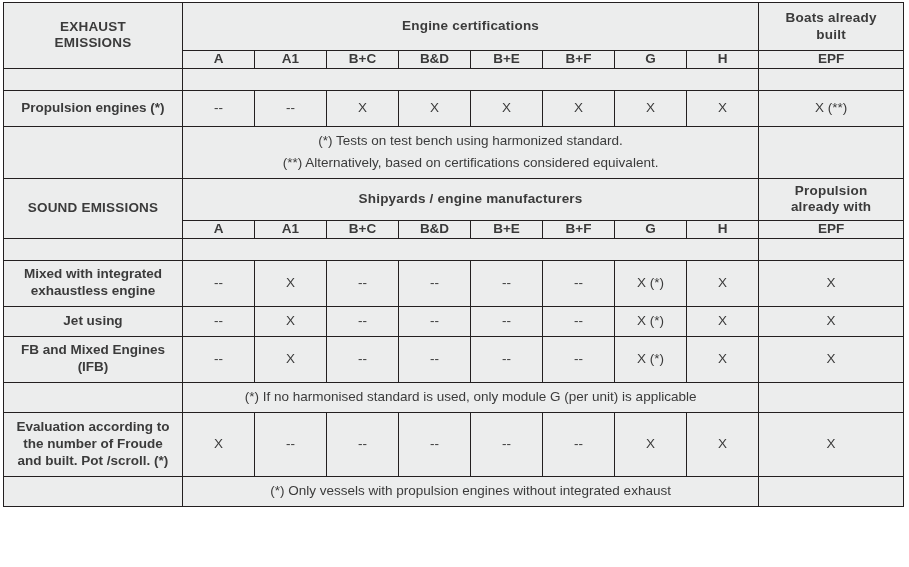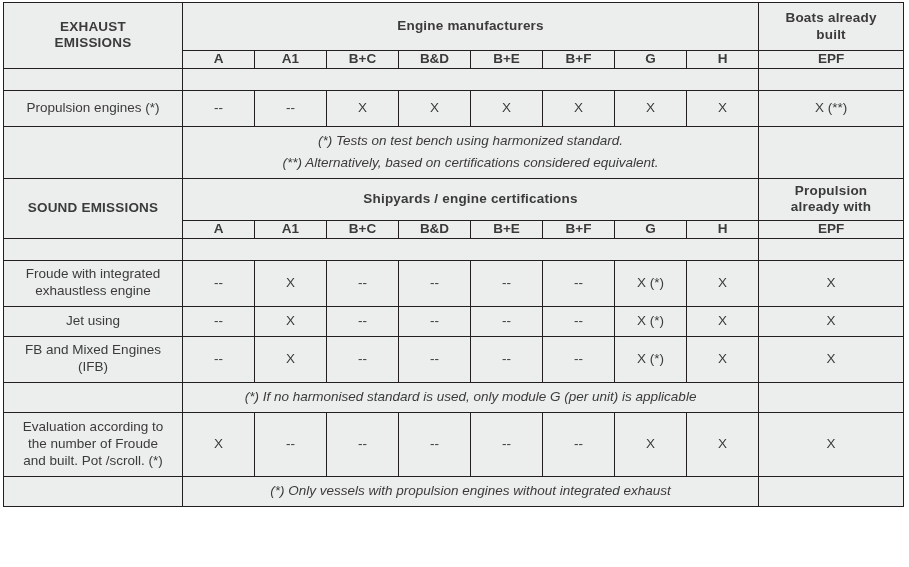--- a/index.html
+++ b/index.html
@@ -57,32 +57,32 @@
   td.mod {
     font-size: 13.5px;
     padding: 4px 2px;
   }
   
   td.rowlabel {
     font-size: 14px;
     padding: 4px 6px;
     text-align: center;
     color: #3b3b3b;
+    font-weight: bold;
   }
   td.val {
     font-size: 15px;
     color: #3b3b3b;
     padding: 5px 2px;
   }
   td.note {
     text-align: left;
     font-size: 13.5px;
     padding: 5px 0 5px 9px;
     color: #3b3b3b;
-    font-style: italic;
   }
   td.note .nline { display: block; padding: 3px 0; }
   td.spacer { height: 22px; }
   td.blank { }
 </style>
 </head>
 <body>
 
 <div id="page">
 
@@ -99,21 +99,21 @@
         <col style="width:72px">
       <col style="width:145px">
     </colgroup>
     <tbody>
 
       <tr>
         <td class="green sect-title" rowspan="2">
           <span>EXHAUST</span><br>
           <span>EMISSIONS</span>
         </td>
-        <td class="green group-title" colspan="8" style="height:48px">Engine manufacturers</td>
+        <td class="green group-title" colspan="8" style="height:48px">Engine certifications</td>
         <td class="green group-title" rowspan="1">
           <span>Boats already</span><br>
           <span>built</span>
         </td>
       </tr>
 
       <tr>
         <td class="green mod">A</td>
         <td class="green mod">A1</td>
         <td class="green mod">B+C</td>
@@ -148,21 +148,21 @@
         <td class="blank"></td>
         <td class="note" colspan="8" style="height:52px">
           <span class="nline">(*) Tests on test bench using harmonized standard.</span>
           <span class="nline">(**) Alternatively, based on certifications considered equivalent.</span>
         </td>
         <td class="blank"></td>
       </tr>
 
       <tr>
         <td class="green sect-title" rowspan="2">SOUND EMISSIONS</td>
-        <td class="green group-title" colspan="8" style="height:42px">Shipyards / engine certifications</td>
+        <td class="green group-title" colspan="8" style="height:42px">Shipyards / engine manufacturers</td>
         <td class="green group-title">
           <span>Propulsion</span><br>
           <span>already with</span>
         </td>
       </tr>
 
       <tr>
         <td class="green mod">A</td>
         <td class="green mod">A1</td>
         <td class="green mod">B+C</td>
@@ -175,21 +175,21 @@
       </tr>
 
       <tr>
         <td class="spacer blank"></td>
         <td class="spacer blank" colspan="8"></td>
         <td class="spacer blank"></td>
       </tr>
 
       <tr>
         <td class="rowlabel" style="height:46px">
-          <span>Froude with integrated</span><br>
+          <span>Mixed with integrated</span><br>
           <span>exhaustless engine</span>
         </td>
         <td class="val">--</td>
         <td class="val">X</td>
         <td class="val">--</td>
         <td class="val">--</td>
         <td class="val">--</td>
         <td class="val">--</td>
         <td class="val">X (*)</td>
         <td class="val">X</td>

